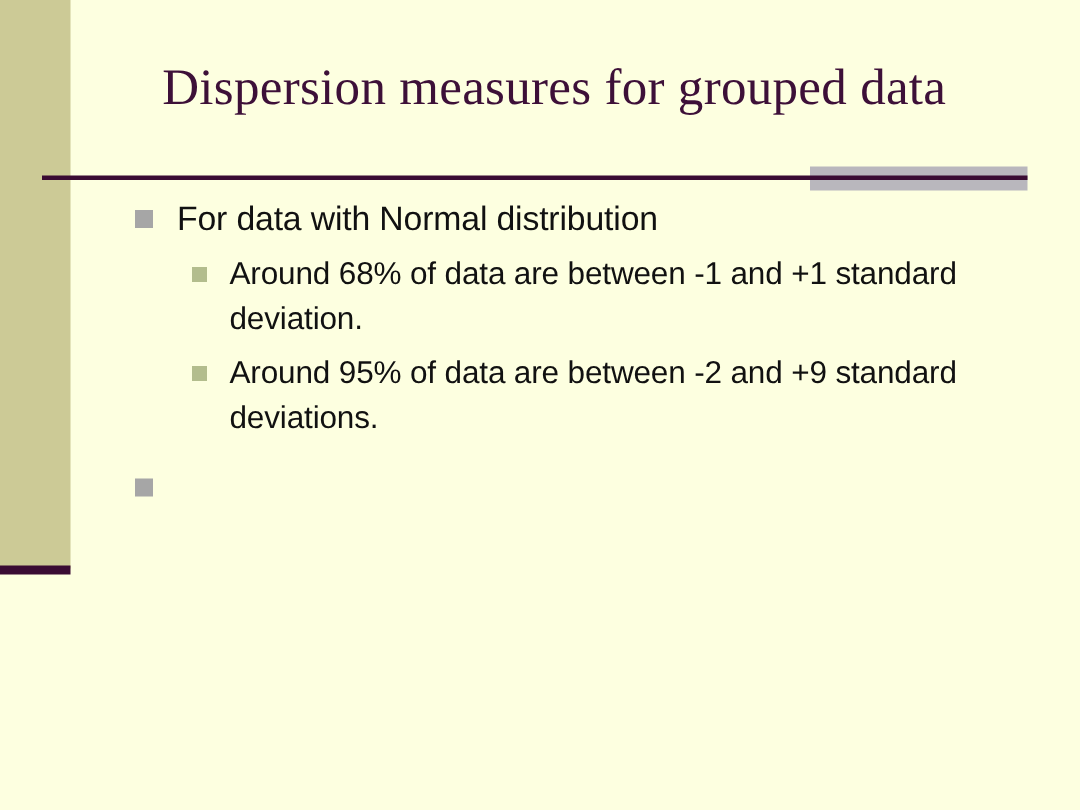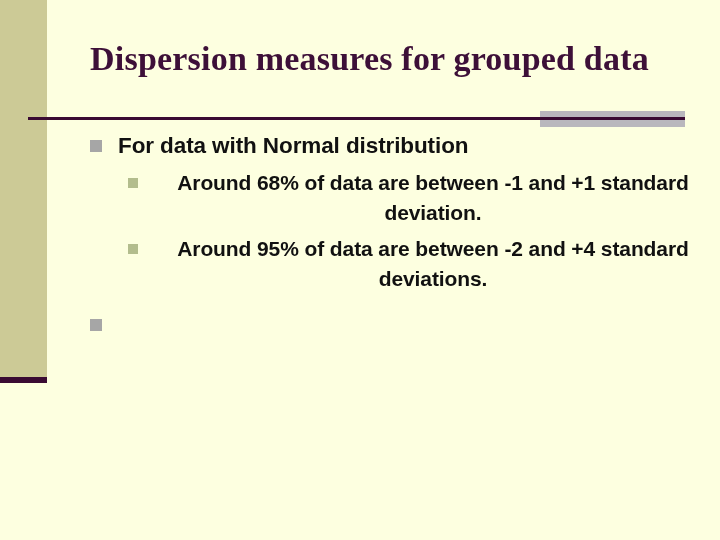--- a/index.html
+++ b/index.html
@@ -14,21 +14,20 @@
     font-family: "Liberation Sans", sans-serif;
     overflow: hidden;
   }
 
   #slide {
     position: relative;
     width: 720px;
     height: 448px;
     background: #fdffe0;
     overflow: hidden;
-    font-weight: bold;
   }
 
   
   .side-band {
     position: absolute;
     left: 0;
     top: 0;
     width: 47px;
     height: 379px;
     background: #ccca96;
@@ -121,21 +120,20 @@
     width: 10px;
     height: 10px;
     background: #b3bd8d;
   }
   .lvl2 .text {
     display: block;
     font-size: 21px;
     line-height: 30px;
     color: #111111;
     letter-spacing: -0.1px;
-    text-align: center;
   }
 
   .gap-sm { height: 5px; }
   .gap-md { height: 9px; }
 
   .wide { max-width: 560px; }
   .wide2 { max-width: 500px; }
 </style>
 </head>
 <body>
@@ -161,21 +159,21 @@
 
     <div class="bullet-row lvl2">
       <span class="marker"></span>
       <span class="text wide">Around 68% of data are between -1 and +1 standard deviation.</span>
     </div>
 
     <div class="gap-sm"></div>
 
     <div class="bullet-row lvl2">
       <span class="marker"></span>
-      <span class="text wide">Around 95% of data are between -2 and +4 standard deviations.</span>
+      <span class="text wide">Around 95% of data are between -2 and +9 standard deviations.</span>
     </div>
 
     <div class="gap-sm"></div>
 
 
     <div class="gap-md"></div>
 
     <div class="bullet-row lvl1">
       <span class="marker"></span>
     </div>

